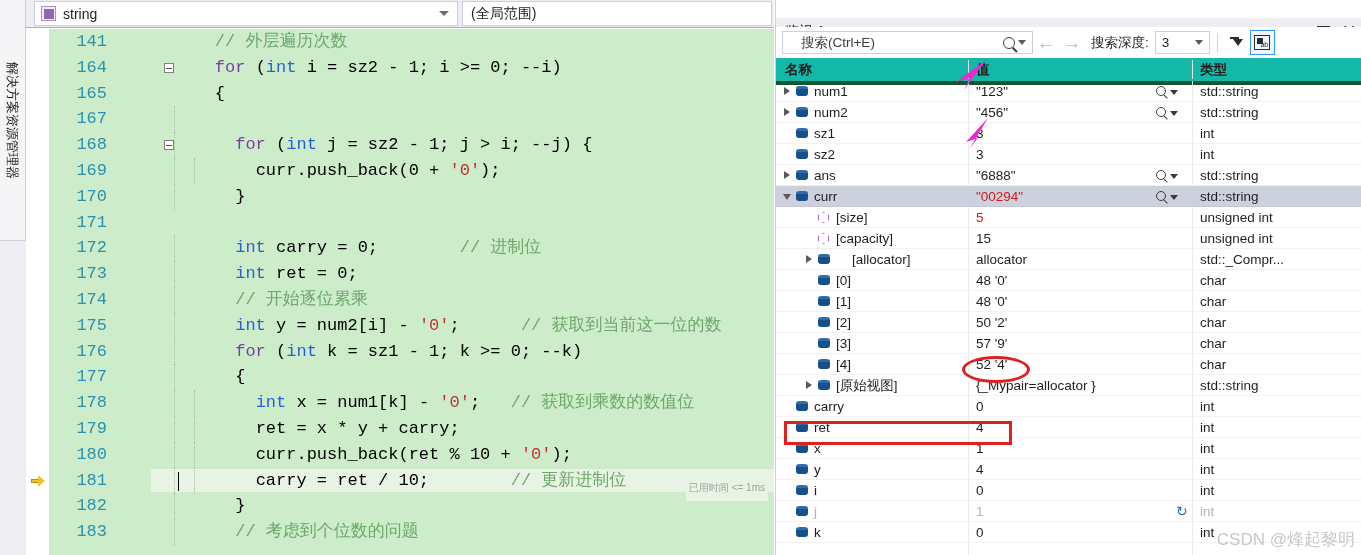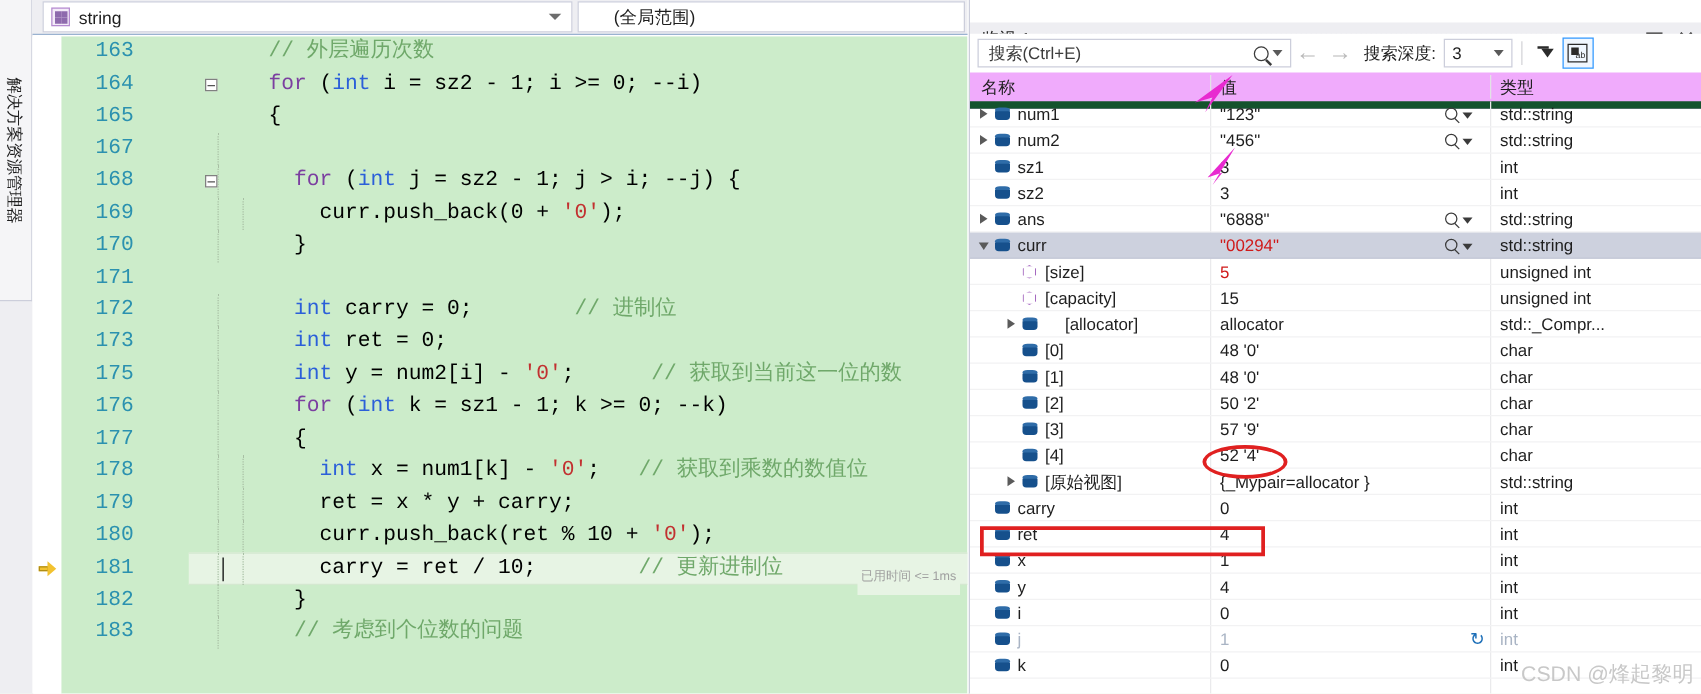--- a/index.html
+++ b/index.html
@@ -163,21 +163,21 @@
 
   .watch-toolbar{
     position:absolute;left:0;top:27px;width:586px;height:31px;
     background:#ffffff;display:flex;align-items:center;
   }
   .search-box{
     margin-left:6px;width:251px;height:23px;
     border:1px solid #cccedb;background:#fff;box-sizing:border-box;
     display:flex;align-items:center;
   }
-  .search-ph{flex:1 1 auto;margin-left:8px;font-size:13.5px;color:#3b3b3b;white-space:nowrap;}
+  .search-ph{flex:1 1 auto;margin-left:18px;font-size:13.5px;color:#3b3b3b;white-space:nowrap;}
   .search-mag{
     width:12px;height:12px;border:1.6px solid #3b3b3b;border-radius:50%;
     position:relative;margin-right:3px;flex:0 0 auto;box-sizing:border-box;
   }
   .search-mag::after{
     content:"";position:absolute;right:-4px;bottom:-3px;width:6px;height:1.6px;
     background:#3b3b3b;transform:rotate(45deg);
   }
   .search-caret{
     margin-right:6px;width:0;height:0;flex:0 0 auto;
@@ -214,21 +214,21 @@
     font-size:7px;line-height:7px;color:#2b2b2b;
   }
   .icon-hexabc span{position:absolute;right:1px;bottom:1px;font-size:7px;}
   .icon-hexabc::before{
     content:"";position:absolute;left:1.5px;top:1.5px;width:6px;height:6px;background:#2b2b2b;
   }
 
   
   .grid-head{
     position:absolute;left:0;top:58px;width:586px;height:23px;
-    background:#f0abfc;border-bottom:6px solid #14532d;
+    background:#14b8a6;border-bottom:4px solid #14532d;font-weight:bold;
   }
   .grid-head .col{
     position:absolute;top:0;height:23px;line-height:23px;font-size:13.5px;color:#1e1e1e;
   }
   .col-sep{position:absolute;top:2px;width:1px;height:19px;background:#e2e2e5;}
   #hdr-name{left:9px;}
   #hdr-value{left:200px;}
   #hdr-type{left:424px;}
 
   .grid-body{
@@ -318,38 +318,39 @@
 
 <div class="editor-pane">
 
   <div class="nav-bar">
     <div class="nav-combo" id="combo-type">
       <span class="combo-icon"></span>
       <span class="combo-text">string</span>
       <span class="combo-caret"></span>
     </div>
     <div class="nav-combo" id="combo-scope">
-      <span class="combo-text" style="margin-left:28px;">(全局范围)</span>
+      <span class="combo-text" style="margin-left:8px;">(全局范围)</span>
     </div>
   </div>
 
   <div class="code-surface">
     <div class="code-bg"></div>
     <div class="glyph-margin"></div>
     <div class="code-rows" id="code-rows">
-          <div class="code-row"><span class="ln">163</span><span class="code-text">    <span class="c">// 外层遍历次数</span></span></div>
+          <div class="code-row"><span class="ln">141</span><span class="code-text">    <span class="c">// 外层遍历次数</span></span></div>
           <div class="code-row"><span class="ln">164</span><span class="fold"></span><span class="code-text">    <span class="k">for</span> <span class="id">(</span><span class="t">int</span> <span class="id">i</span> <span class="id">=</span> <span class="id">sz2</span> <span class="id">-</span> <span class="id">1;</span> <span class="id">i</span> <span class="id">&gt;=</span> <span class="id">0;</span> <span class="id">--</span><span class="id">i</span><span class="id">)</span></span></div>
           <div class="code-row"><span class="ln">165</span><span class="code-text">    <span class="id">{</span></span></div>
           <div class="code-row"><span class="ln">167</span><span class="indent-guide" style="left:148px;"></span></div>
           <div class="code-row"><span class="ln">168</span><span class="fold"></span><span class="indent-guide" style="left:148px;"></span><span class="code-text">      <span class="k">for</span> <span class="id">(</span><span class="t">int</span> <span class="id">j</span> <span class="id">=</span> <span class="id">sz2</span> <span class="id">-</span> <span class="id">1;</span> <span class="id">j</span> <span class="id">&gt;</span> <span class="id">i</span><span class="id">;</span> <span class="id">--</span><span class="id">j</span><span class="id">)</span> <span class="id">{</span></span></div>
           <div class="code-row"><span class="ln">169</span><span class="indent-guide" style="left:148px;"></span><span class="indent-guide" style="left:168.4px;"></span><span class="code-text">        <span class="id">curr</span><span class="id">.</span><span class="id">push_back</span><span class="id">(0</span> <span class="id">+</span> <span class="s">'0'</span><span class="id">);</span></span></div>
           <div class="code-row"><span class="ln">170</span><span class="indent-guide" style="left:148px;"></span><span class="code-text">      <span class="id">}</span></span></div>
           <div class="code-row"><span class="ln">171</span><span class="code-text"></span></div>
           <div class="code-row"><span class="ln">172</span><span class="indent-guide" style="left:148px;"></span><span class="code-text">      <span class="t">int</span> <span class="id">carry</span> <span class="id">=</span> <span class="id">0;</span>        <span class="c">// 进制位</span></span></div>
           <div class="code-row"><span class="ln">173</span><span class="indent-guide" style="left:148px;"></span><span class="code-text">      <span class="t">int</span> <span class="id">ret</span> <span class="id">=</span> <span class="id">0;</span></span></div>
+          <div class="code-row"><span class="ln">174</span><span class="indent-guide" style="left:148px;"></span><span class="code-text">      <span class="c">// 开始逐位累乘</span></span></div>
           <div class="code-row"><span class="ln">175</span><span class="indent-guide" style="left:148px;"></span><span class="code-text">      <span class="t">int</span> <span class="id">y</span> <span class="id">=</span> <span class="id">num2</span><span class="id">[</span><span class="id">i</span><span class="id">]</span> <span class="id">-</span> <span class="s">'0'</span><span class="id">;</span>      <span class="c">// 获取到当前这一位的数</span></span></div>
           <div class="code-row"><span class="ln">176</span><span class="indent-guide" style="left:148px;"></span><span class="code-text">      <span class="k">for</span> <span class="id">(</span><span class="t">int</span> <span class="id">k</span> <span class="id">=</span> <span class="id">sz1</span> <span class="id">-</span> <span class="id">1;</span> <span class="id">k</span> <span class="id">&gt;=</span> <span class="id">0;</span> <span class="id">--</span><span class="id">k</span><span class="id">)</span></span></div>
           <div class="code-row"><span class="ln">177</span><span class="indent-guide" style="left:148px;"></span><span class="code-text">      <span class="id">{</span></span></div>
           <div class="code-row"><span class="ln">178</span><span class="indent-guide" style="left:148px;"></span><span class="indent-guide" style="left:168.4px;"></span><span class="code-text">        <span class="t">int</span> <span class="id">x</span> <span class="id">=</span> <span class="id">num1</span><span class="id">[</span><span class="id">k</span><span class="id">]</span> <span class="id">-</span> <span class="s">'0'</span><span class="id">;</span>   <span class="c">// 获取到乘数的数值位</span></span></div>
           <div class="code-row"><span class="ln">179</span><span class="indent-guide" style="left:148px;"></span><span class="indent-guide" style="left:168.4px;"></span><span class="code-text">        <span class="id">ret</span> <span class="id">=</span> <span class="id">x</span> <span class="id">*</span> <span class="id">y</span> <span class="id">+</span> <span class="id">carry</span><span class="id">;</span></span></div>
           <div class="code-row"><span class="ln">180</span><span class="indent-guide" style="left:148px;"></span><span class="indent-guide" style="left:168.4px;"></span><span class="code-text">        <span class="id">curr</span><span class="id">.</span><span class="id">push_back</span><span class="id">(</span><span class="id">ret</span> <span class="id">%</span> <span class="id">10</span> <span class="id">+</span> <span class="s">'0'</span><span class="id">);</span></span></div>
           <div class="code-row current"><span class="row-hl"></span><span class="arrow-marker"><span class="shaft"></span><span class="head"></span></span><span class="caret-bar"></span><span class="ln">181</span><span class="indent-guide" style="left:148px;"></span><span class="indent-guide" style="left:168.4px;"></span><span class="code-text">        <span class="id">carry</span> <span class="id">=</span> <span class="id">ret</span> <span class="id">/</span> <span class="id">10;</span>        <span class="c">// 更新进制位</span></span><span class="elapsed">已用时间 &lt;= 1ms</span></div>
           <div class="code-row"><span class="ln">182</span><span class="indent-guide" style="left:148px;"></span><span class="code-text">      <span class="id">}</span></span></div>
           <div class="code-row"><span class="ln">183</span><span class="indent-guide" style="left:148px;"></span><span class="code-text">      <span class="c">// 考虑到个位数的问题</span></span></div>
         </div>

